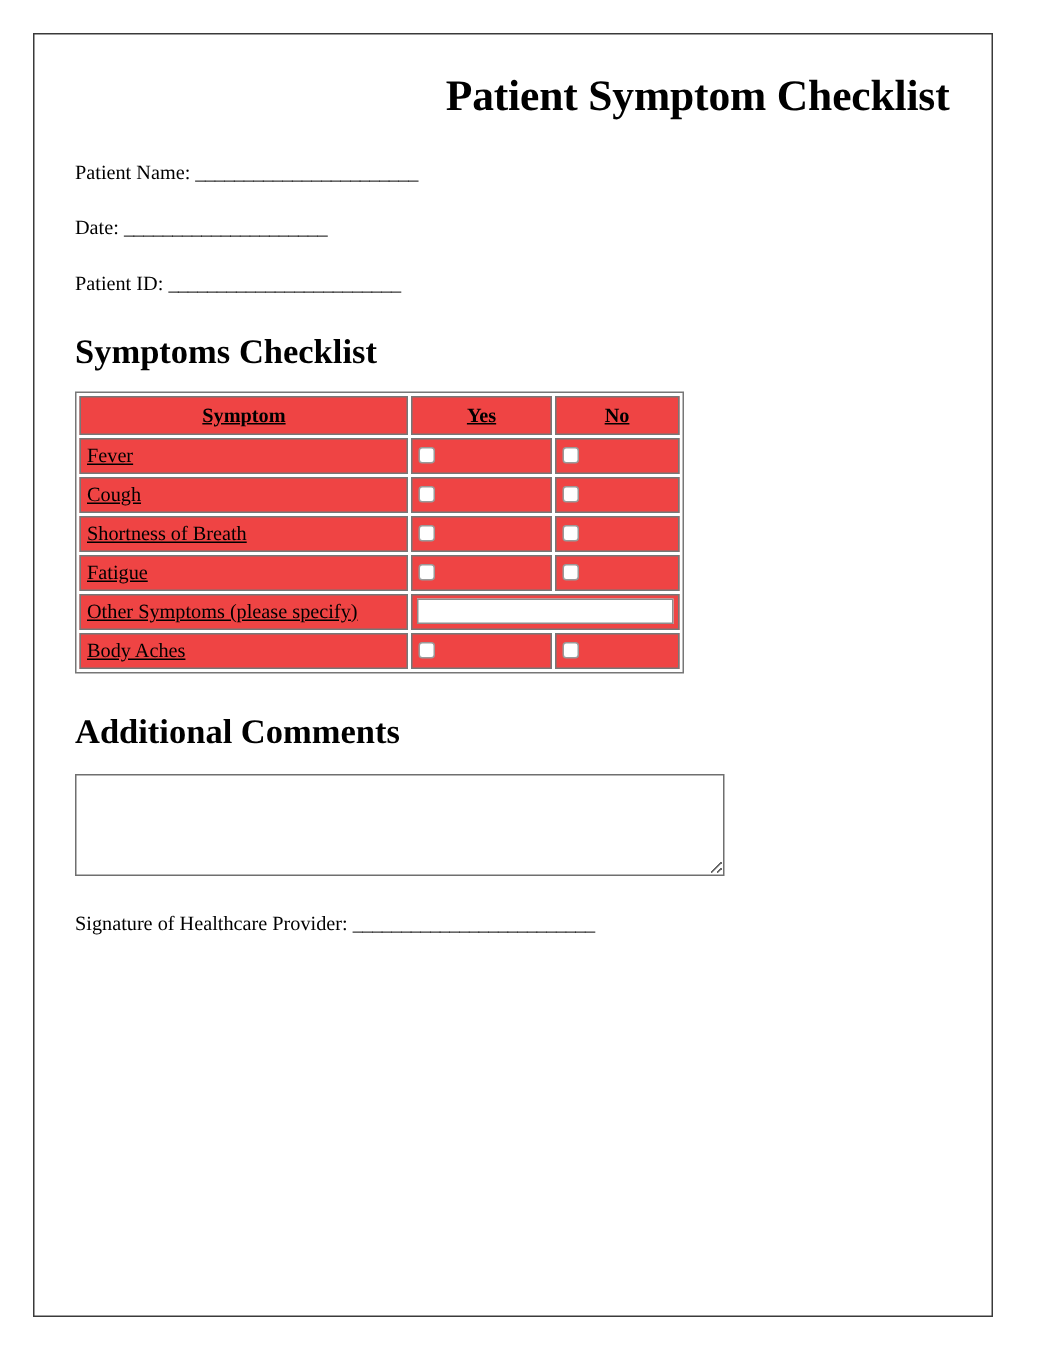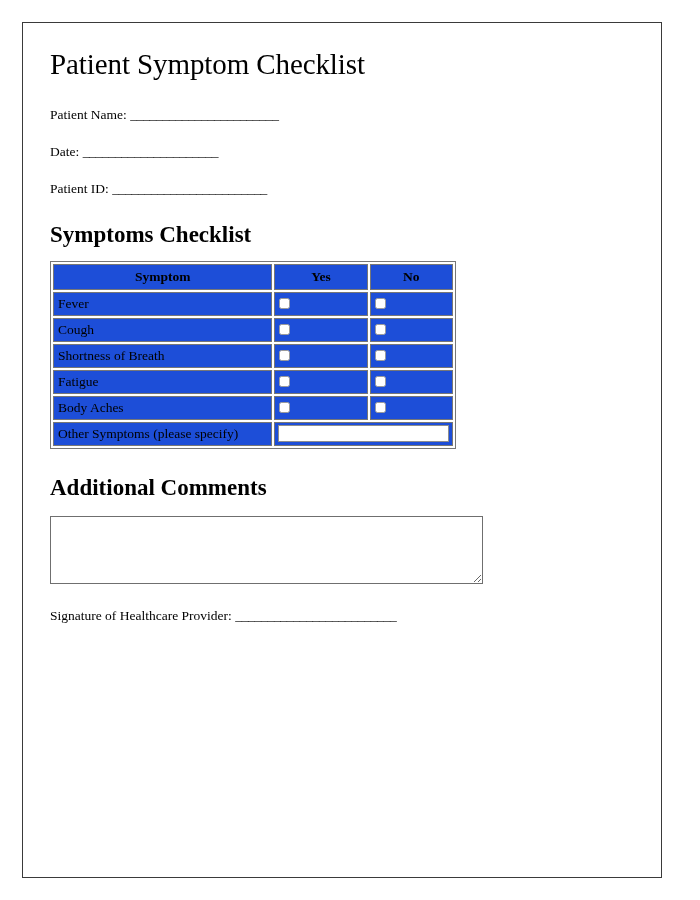--- a/index.html
+++ b/index.html
@@ -26,24 +26,25 @@
     box-sizing: border-box;
     background: #ffffff;
   }
   .page-inner {
     padding: 26px 28px 0 27px;
   }
 
   
   .doc-title {
     font-size: 29px;
-    font-weight: normal;
+    font-weight: bold;
     line-height: 1.1;
     margin: 0 0 26px 0;
     letter-spacing: -0.1px;
+    text-align: right;
   }
   .section-heading {
     font-size: 23px;
     font-weight: bold;
     line-height: 1.1;
     margin: 26px 0 16px 0;
   }
   .section-heading.checklist-heading {
     margin: 24px 0 14px 0;
   }
@@ -72,21 +73,22 @@
     width: 406px;
   }
   .symptoms-table td,
   .symptoms-table th {
     border: 1px solid #777777;
     font-size: 13.5px;
     font-weight: normal;
     padding: 2px 4px;
     height: 18px;
     vertical-align: middle;
-    background: #1d4ed8;
+    background: #ef4444;
+    text-decoration: underline;
   }
   .symptoms-table th {
     font-weight: bold;
     text-align: center;
     padding: 3px 4px;
   }
   .col-symptom { width: 216px; }
   .col-yes     { width: 92px; }
   .col-no      { width: 82px; }
 
@@ -195,30 +197,30 @@
           <td class="cell-symptom">Shortness of Breath</td>
           <td class="cell-check"><span class="cb"></span></td>
           <td class="cell-check"><span class="cb"></span></td>
         </tr>
         <tr>
           <td class="cell-symptom">Fatigue</td>
           <td class="cell-check"><span class="cb"></span></td>
           <td class="cell-check"><span class="cb"></span></td>
         </tr>
         <tr>
-          <td class="cell-symptom">Body Aches</td>
-          <td class="cell-check"><span class="cb"></span></td>
-          <td class="cell-check"><span class="cb"></span></td>
-        </tr>
-        <tr>
           <td class="cell-symptom">Other Symptoms (please specify)</td>
           <td class="other-cell" colspan="2">
             <input type="text" class="other-input" placeholder="" style="">
           </td>
         </tr>
+        <tr>
+          <td class="cell-symptom">Body Aches</td>
+          <td class="cell-check"><span class="cb"></span></td>
+          <td class="cell-check"><span class="cb"></span></td>
+        </tr>
       </tbody>
     </table>
 
     <h2 class="section-heading">Additional Comments</h2>
 
     <textarea class="comments-area" placeholder="" style=""></textarea>
 
     <div>
       <div class="sig-row">
         <span>Signature of Healthcare Provider:</span>

